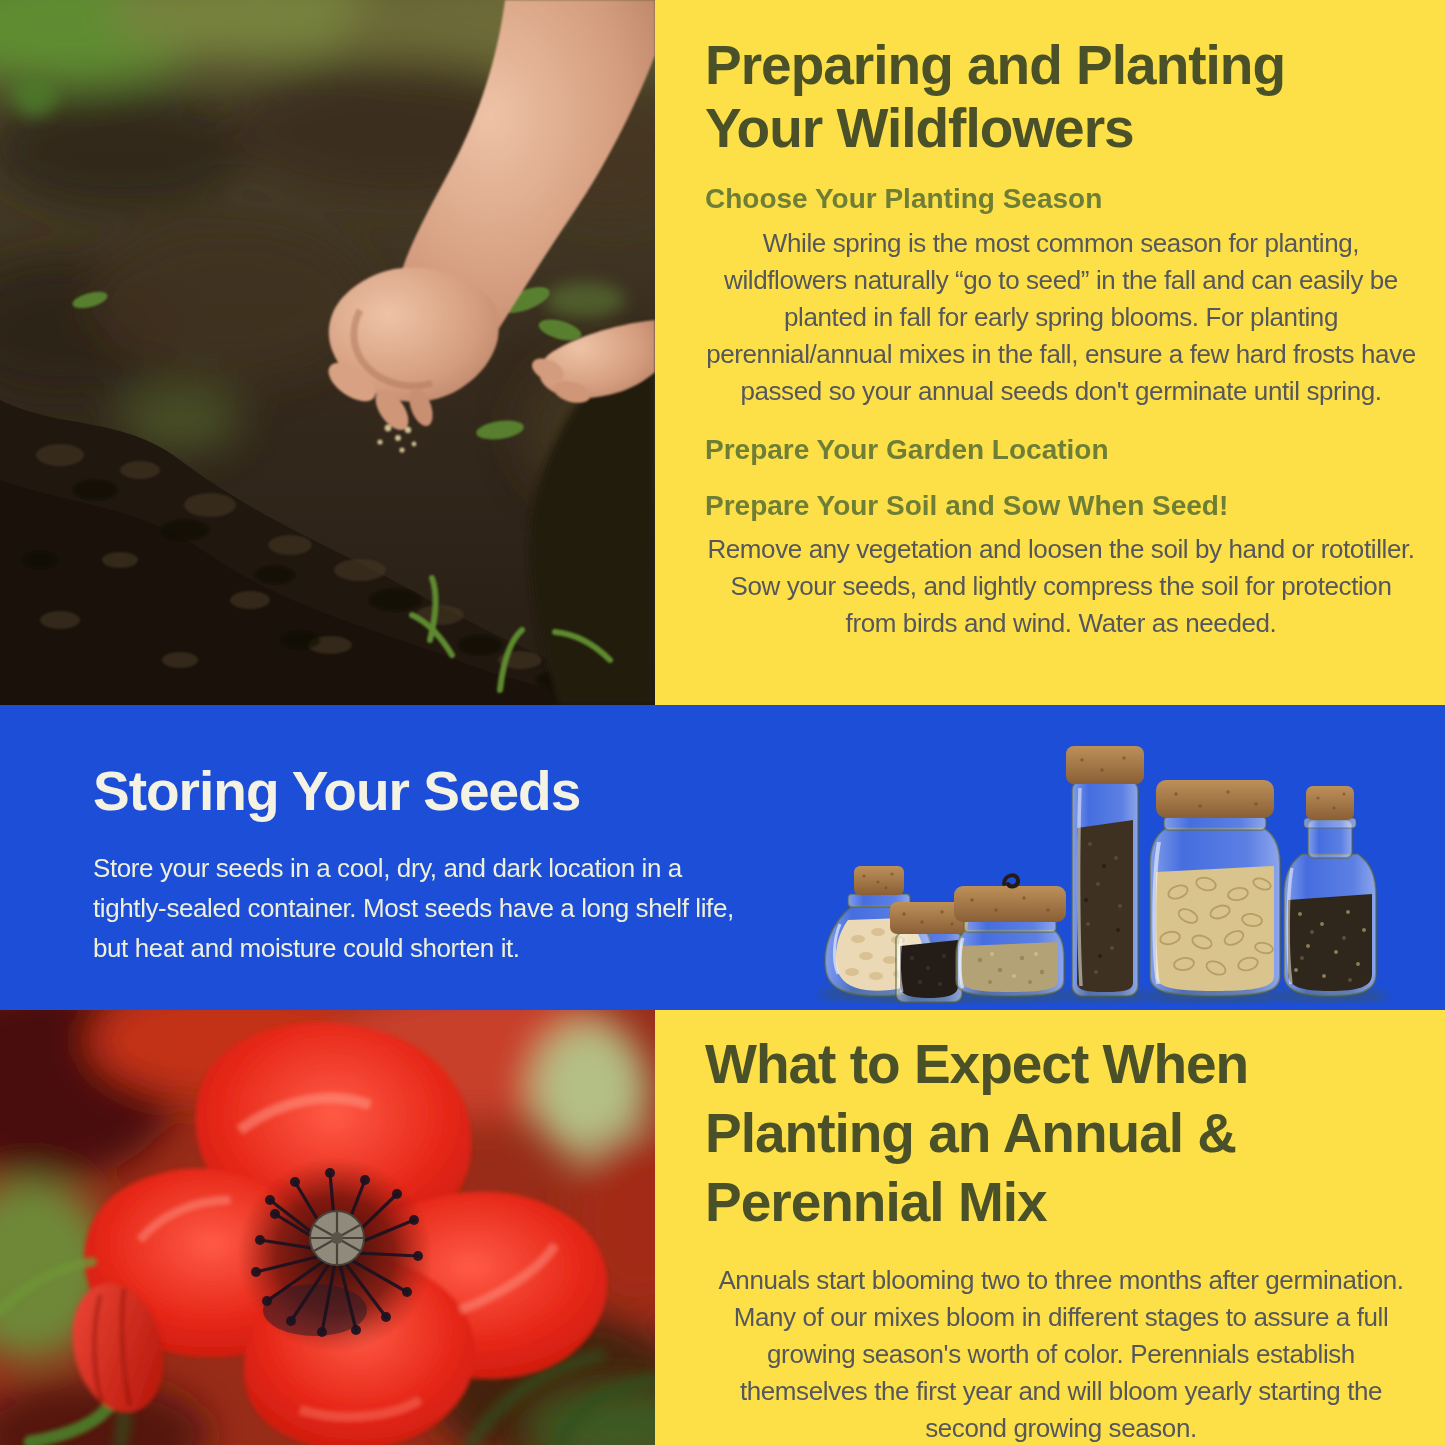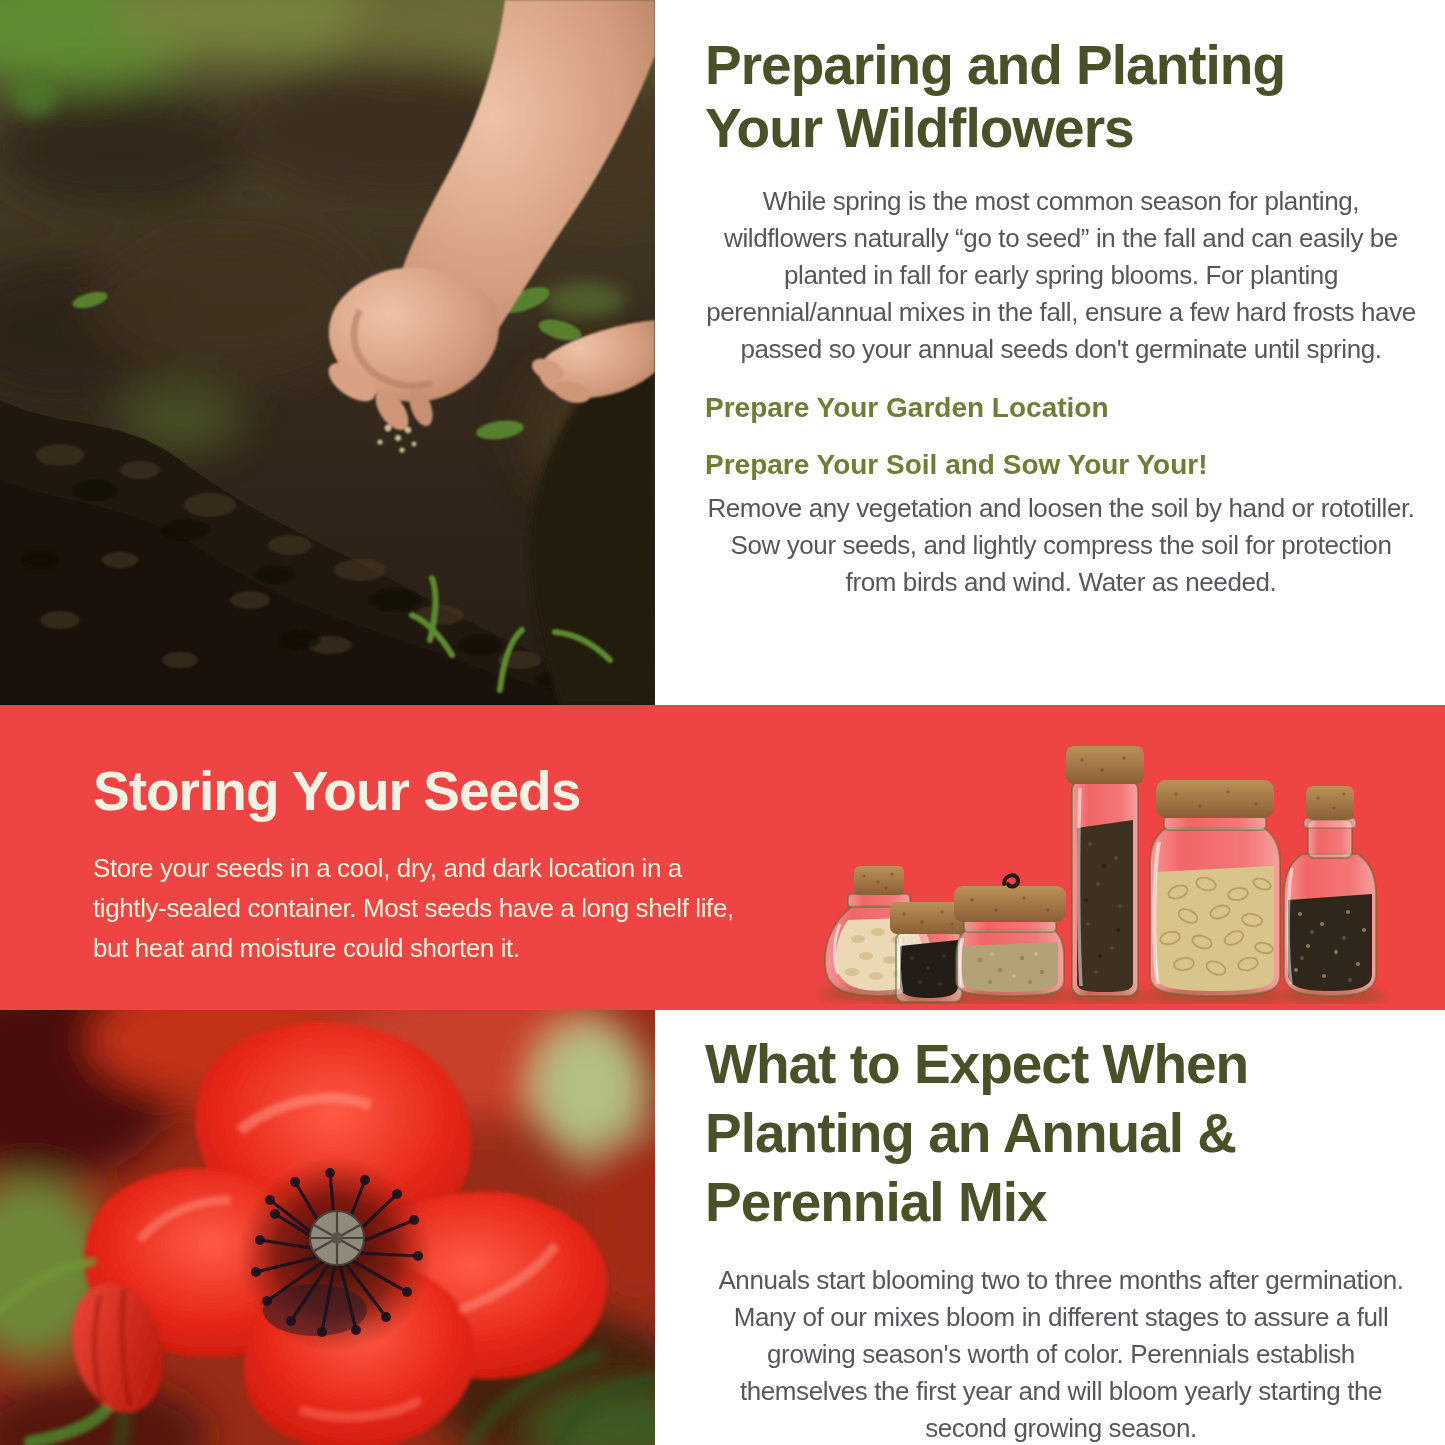--- a/index.html
+++ b/index.html
@@ -3,33 +3,33 @@
 <meta charset="utf-8">
 <style>
   html,body{margin:0;padding:0;background:#ffffff;}
   .canvas{position:relative;width:1445px;height:1445px;overflow:hidden;background:#f1ece2;
           font-family:"Liberation Sans",sans-serif;}
   .photo{position:absolute;overflow:hidden;}
   .photo svg{display:block;width:100%;height:100%;}
   .photo-top{left:0;top:0;width:655px;height:705px;}
   .photo-bottom{left:0;top:1010px;width:655px;height:435px;}
 
-  .panel{position:absolute;background:#ffffff;box-sizing:border-box;}
+  .panel{position:absolute;background:#fde047;box-sizing:border-box;}
   .panel-top{left:655px;top:0;width:790px;height:705px;padding:34px 28px 0 50px;}
   .panel-bottom{left:655px;top:1010px;width:790px;height:435px;padding:20px 28px 16px 50px;}
 
   .h1{font-weight:700;font-size:55px;line-height:1.14;letter-spacing:-1px;color:#4a5129;
       margin:0 0 24px 0;white-space:pre-line;}
   .h1-bottom{line-height:1.25;margin-bottom:26px;}
   .sub{font-weight:700;font-size:28px;line-height:1.15;color:#6e7e37;margin:24px 0 9px 0;}
   .body-text{font-weight:400;font-size:26px;line-height:37px;letter-spacing:-0.4px;color:#55575c;
       margin:0;max-width:730px;text-align:center;}
   .body-bottom{max-width:742px;}
 
-  .band{position:absolute;left:0;top:705px;width:1445px;height:305px;background:#ef4444;}
+  .band{position:absolute;left:0;top:705px;width:1445px;height:305px;background:#1d4ed8;}
   .band-text{position:absolute;left:93px;top:56px;}
   .band-title{font-weight:700;font-size:55px;line-height:1.1;letter-spacing:-1px;color:#f4f2e3;margin:0 0 26px 0;}
   .band-body{font-weight:400;font-size:26px;line-height:40px;letter-spacing:-0.4px;color:#eef0d8;margin:0;max-width:662px;}
   .jars{position:absolute;left:800px;bottom:6px;width:645px;height:280px;}
   .jars svg{display:block;width:100%;height:100%;}
 </style>
 </head>
 <body>
 
 <div class="canvas">
@@ -148,25 +148,26 @@
         <ellipse cx="548" cy="370" rx="17" ry="10" transform="rotate(25 548 370)" fill="#d49c7e"></ellipse>
         <ellipse cx="572" cy="392" rx="19" ry="10" transform="rotate(15 572 392)" fill="#cf9678"></ellipse>
       </g>
     </svg>
   </div>
 
   <section class="panel panel-top">
     <h1 class="h1">Preparing and Planting
 Your Wildflowers</h1>
 
+    <h2 class="sub">Choose Your Planting Season</h2>
     <p class="body-text">While spring is the most common season for planting, wildflowers naturally “go to seed” in the fall and can easily be planted in fall for early spring blooms. For planting perennial/annual mixes in the fall, ensure a few hard frosts have passed so your annual seeds don't germinate until spring.</p>
 
     <h2 class="sub">Prepare Your Garden Location</h2>
 
-    <h2 class="sub">Prepare Your Soil and Sow Your Your!</h2>
+    <h2 class="sub">Prepare Your Soil and Sow When Seed!</h2>
     <p class="body-text">Remove any vegetation and loosen the soil by hand or rototiller. Sow your seeds, and lightly compress the soil for protection from birds and wind. Water as needed.</p>
   </section>
 
   <section class="band">
     <div class="band-text">
       <h2 class="band-title">Storing Your Seeds</h2>
       <p class="band-body">Store your seeds in a cool, dry, and dark location in a tightly-sealed container. Most seeds have a long shelf life, but heat and moisture could shorten it.</p>
     </div>
 
     <div class="jars">

